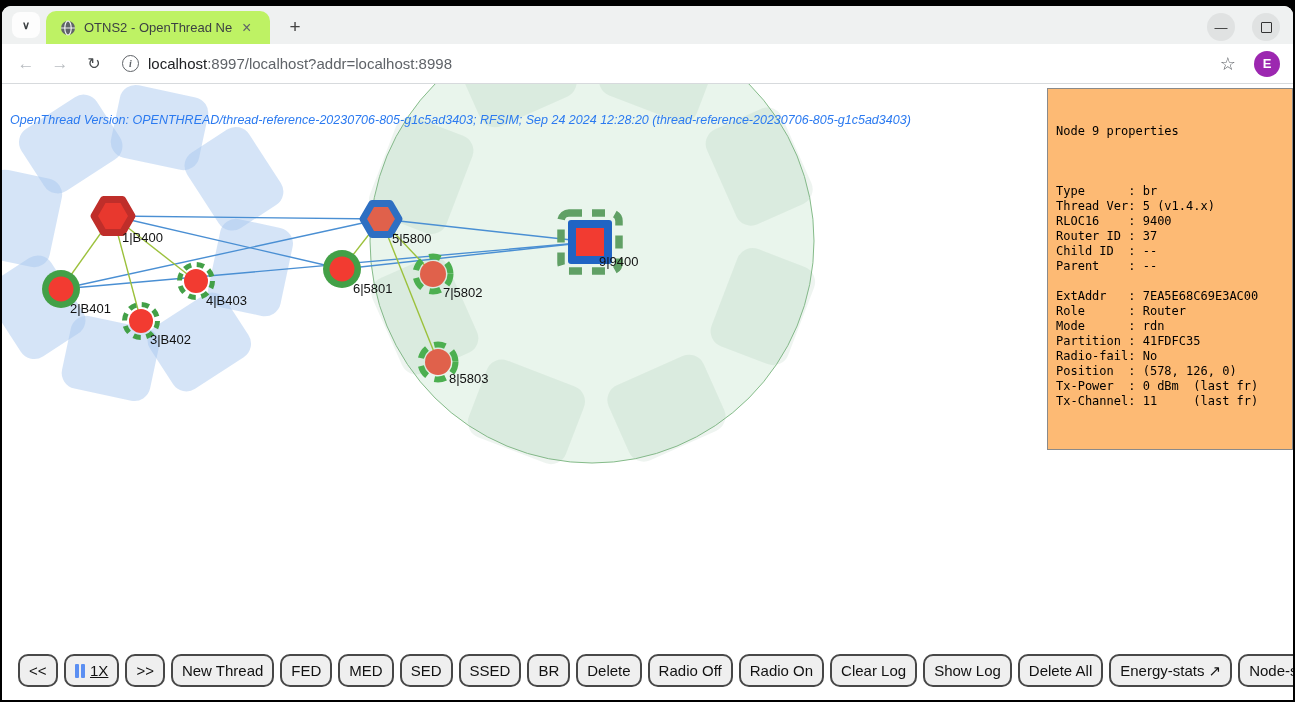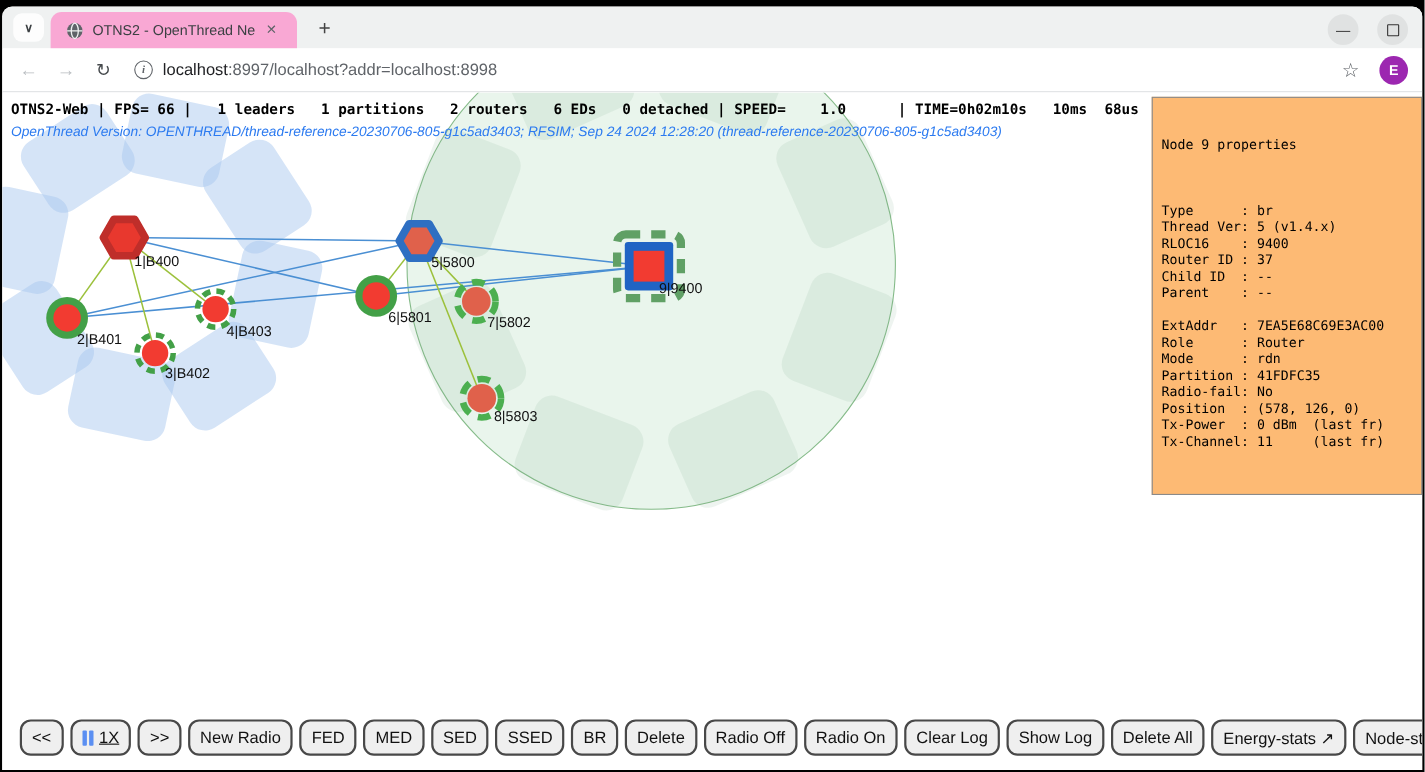--- a/index.html
+++ b/index.html
@@ -13,21 +13,21 @@
     display:flex;flex-direction:column;
   }
   
   .tabstrip{height:38px;background:#eff1f1;position:relative;flex:none;}
   .chevron-btn{
     position:absolute;left:10px;top:6px;width:28px;height:26px;background:#fdfdfd;
     border-radius:8px;display:flex;align-items:center;justify-content:center;
     color:#3c4043;font-size:11px;font-weight:bold;
   }
   .tab{
-    position:absolute;left:44px;top:5px;width:224px;height:33px;background:#f9a8d4;
+    position:absolute;left:44px;top:5px;width:224px;height:33px;background:#bef264;
     border-radius:10px 10px 0 0;display:flex;align-items:center;padding:0 8px;box-sizing:border-box;
   }
   .globe{width:16px;height:16px;flex:none;margin:0 8px 0 6px;}
   .tab-title{font-size:13px;color:#3c4043;white-space:nowrap;overflow:hidden;width:152px;flex:none;}
   .tab-close{margin-left:6px;color:#5f6368;font-size:16px;line-height:16px;flex:none;}
   .newtab-btn{
     position:absolute;left:280px;top:8px;width:26px;height:26px;display:flex;align-items:center;
     justify-content:center;font-size:19px;color:#444;
   }
   .winbtn{
@@ -198,38 +198,37 @@
           <circle cx="436" cy="362" r="13" fill="#e0614b"></circle>
           <text x="447" y="383" font-size="13" fill="#111111" font-family="&quot;Liberation Sans&quot;,sans-serif">8|5803</text>
         </g>
         <g>
           <rect x="559" y="213" width="58" height="58" rx="8" fill="none" stroke="#60a065" stroke-width="7.5" stroke-dasharray="13 10"></rect>
           <rect x="566" y="220" width="44" height="44" rx="3" fill="#2064c4"></rect>
           <rect x="574" y="228" width="28" height="28" fill="#f23b31"></rect>
           <text x="597" y="266" font-size="13" fill="#111111" font-family="&quot;Liberation Sans&quot;,sans-serif">9|9400</text>
         </g>
       </svg>
-    <div class="statline1">OTNS2-Web | FPS= 66 |   1 leaders   1 partitions   2 routers   6 EDs   0 detached | SPEED=    1.0      | TIME=0h02m10s   10ms  68us</div>
     <div class="statline2">OpenThread Version: OPENTHREAD/thread-reference-20230706-805-g1c5ad3403; RFSIM; Sep 24 2024 12:28:20 (thread-reference-20230706-805-g1c5ad3403)</div>
     <div class="props">
       <div>Node 9 properties</div>
       <div id="prop-lines"><div>&nbsp;</div><div>Type      : br</div><div>Thread Ver: 5 (v1.4.x)</div><div>RLOC16    : 9400</div><div>Router ID : 37</div><div>Child ID  : --</div><div>Parent    : --</div><div>&nbsp;</div><div>ExtAddr   : 7EA5E68C69E3AC00</div><div>Role      : Router</div><div>Mode      : rdn</div><div>Partition : 41FDFC35</div><div>Radio-fail: No</div><div>Position  : (578, 126, 0)</div><div>Tx-Power  : 0 dBm  (last fr)</div><div>Tx-Channel: 11     (last fr)</div></div>
     </div>
 
     <div class="toolbar">
       <button class="btn">&lt;&lt;</button>
       <button class="btn speed">
         <span class="pbars">
             <i></i>
             <i></i>
           </span>
         <span>1X</span>
       </button>
       <button class="btn">&gt;&gt;</button>
-      <button class="btn">New Radio</button>
+      <button class="btn">New Thread</button>
       <button class="btn">FED</button>
       <button class="btn">MED</button>
       <button class="btn">SED</button>
       <button class="btn">SSED</button>
       <button class="btn">BR</button>
       <button class="btn">Delete</button>
       <button class="btn">Radio Off</button>
       <button class="btn">Radio On</button>
       <button class="btn">Clear Log</button>
       <button class="btn">Show Log</button>

